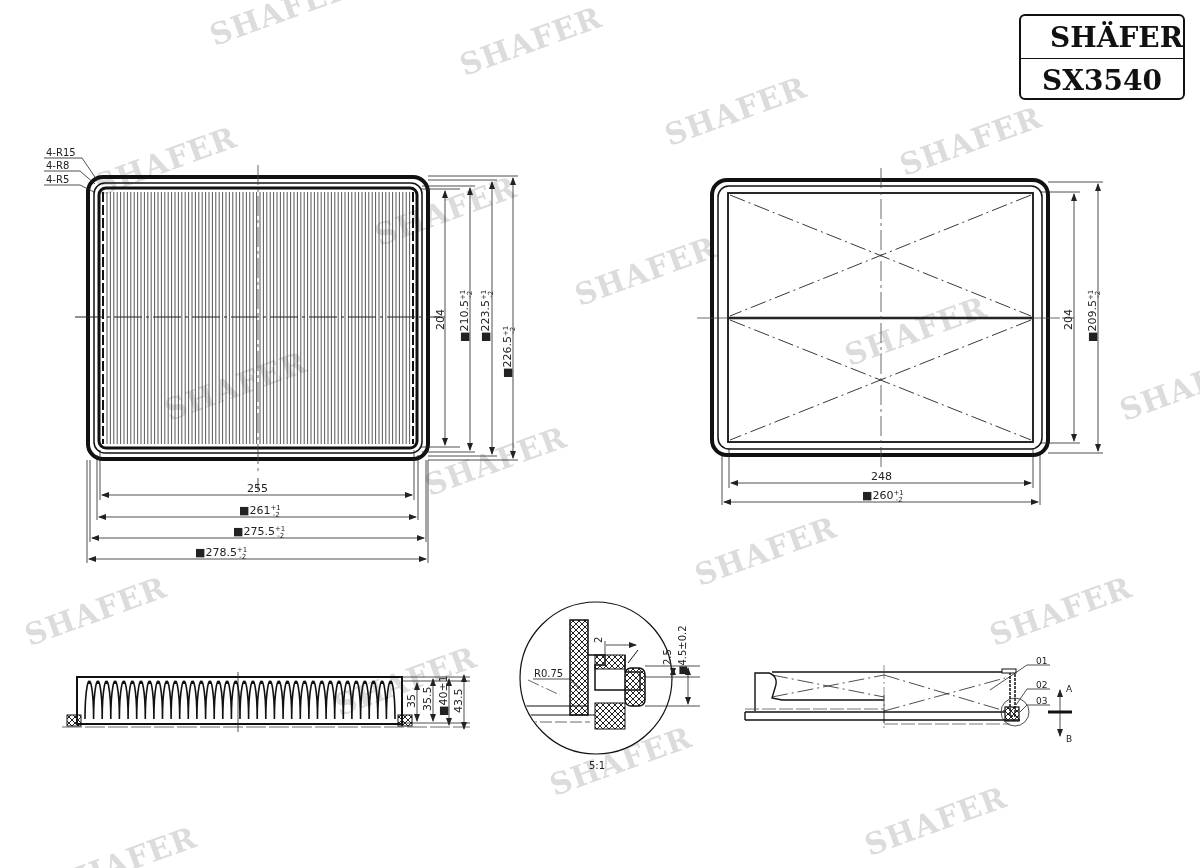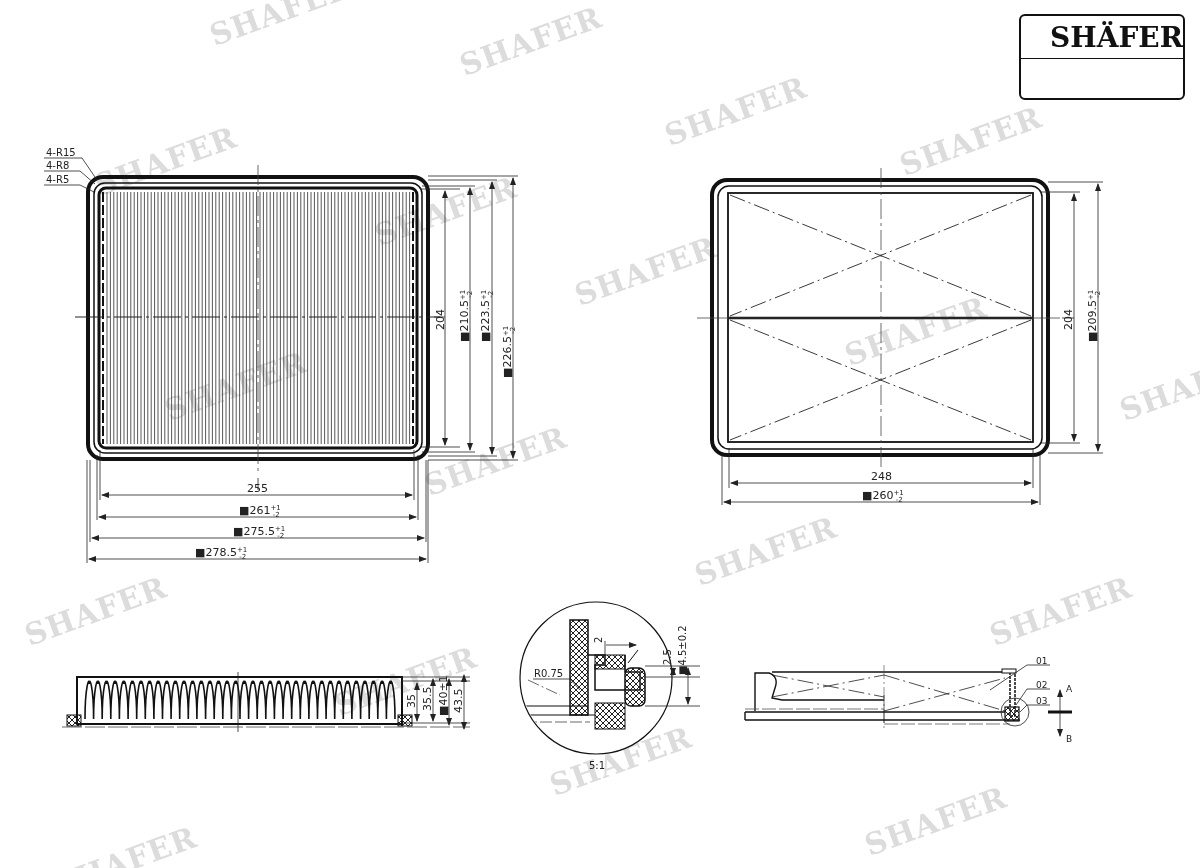--- a/index.html
+++ b/index.html
@@ -32,20 +32,21 @@
       <div class="wm" style="left: 20px; top: 620px; color: rgb(220, 220, 220);">SHAFER</div>
       <div class="wm" style="left: 985px; top: 620px; color: rgb(220, 220, 220);">SHAFER</div>
       <div class="wm" style="left: 330px; top: 690px; color: rgb(220, 220, 220);">SHAFER</div>
       <div class="wm" style="left: 545px; top: 770px; color: rgb(220, 220, 220);">SHAFER</div>
       <div class="wm" style="left: 860px; top: 830px; color: rgb(220, 220, 220);">SHAFER</div>
       <div class="wm" style="left: 50px; top: 870px; color: rgb(220, 220, 220);">SHAFER</div>
     </div>
 
   <div class="brand-box">
     <div class="brand-row top">SHÄFER</div>
+    <div class="brand-row">SX3540</div>
   </div>
 
   <svg width="1200" height="868" viewBox="0 0 1200 868" style="position:absolute;left:0;top:0">
     <defs>
       <marker id="arr" markerWidth="8" markerHeight="6" refX="7" refY="3" orient="auto-start-reverse" markerUnits="userSpaceOnUse">
         <path d="M0,0 L8,3 L0,6 z" fill="#222"></path>
       </marker>
       <pattern id="hatch" width="6" height="6" patternUnits="userSpaceOnUse">
         <path d="M0,0 L6,6 M6,0 L0,6" stroke="#222" stroke-width="1"></path>
       </pattern>

